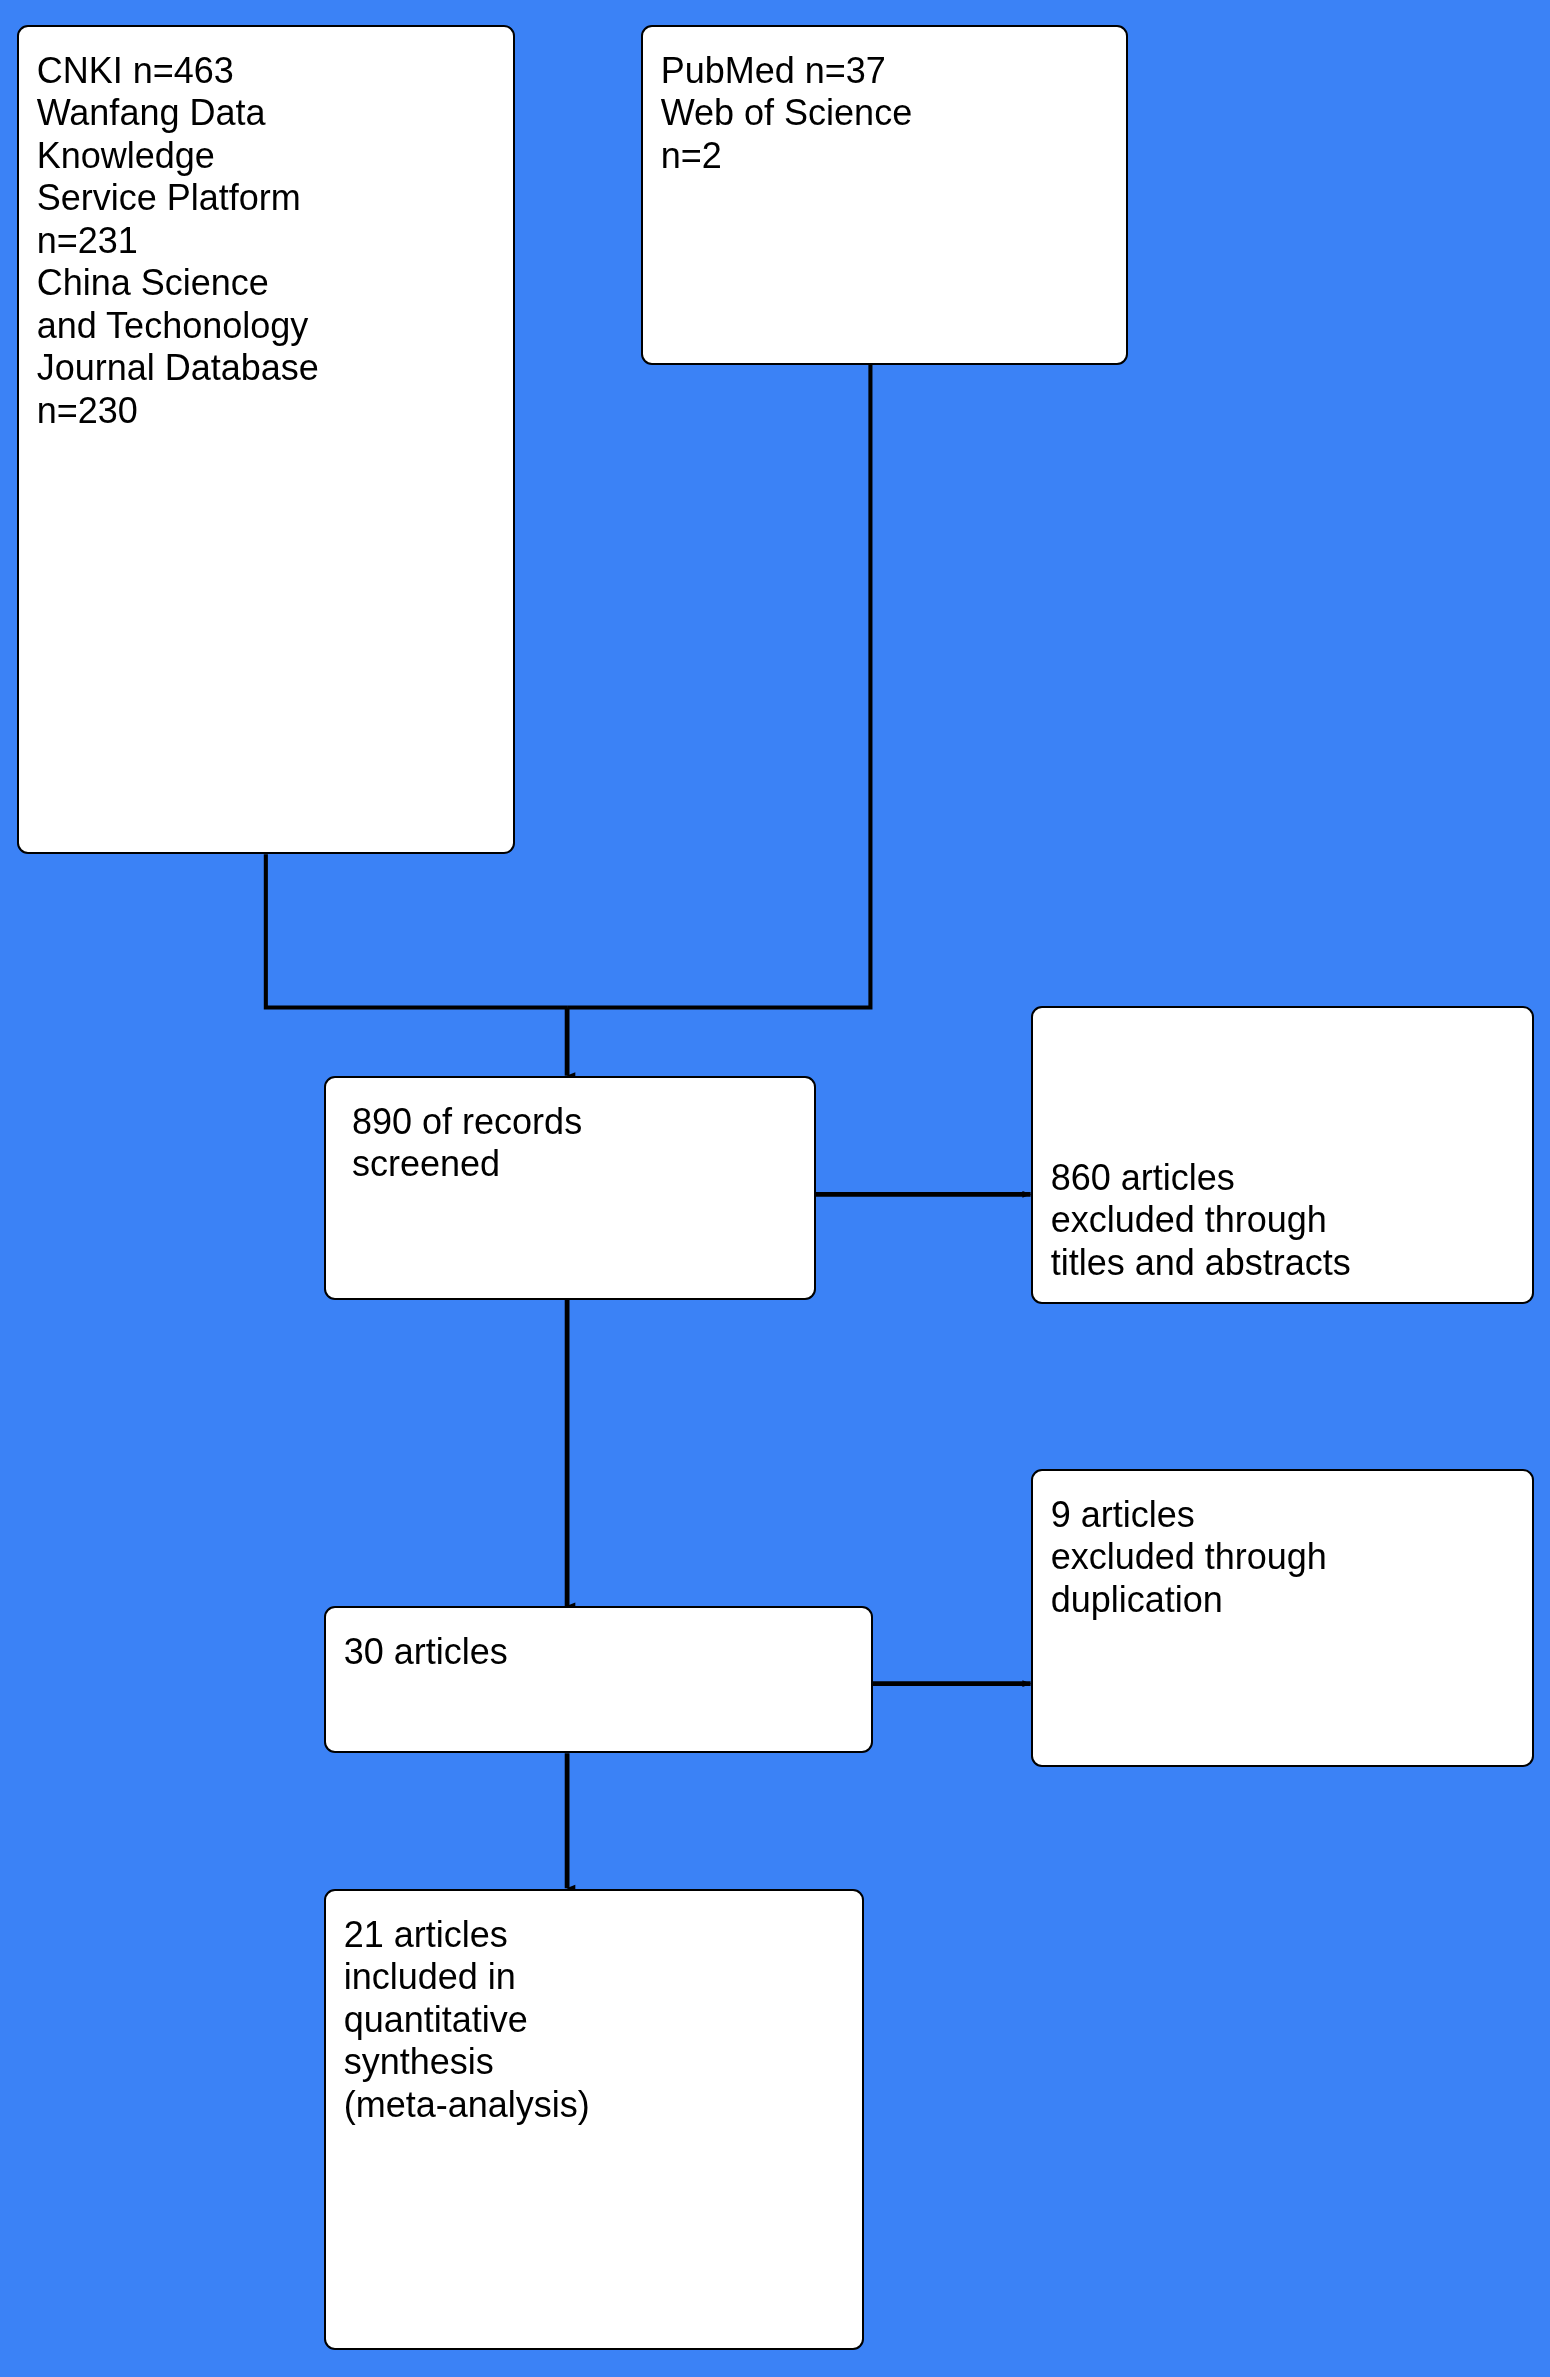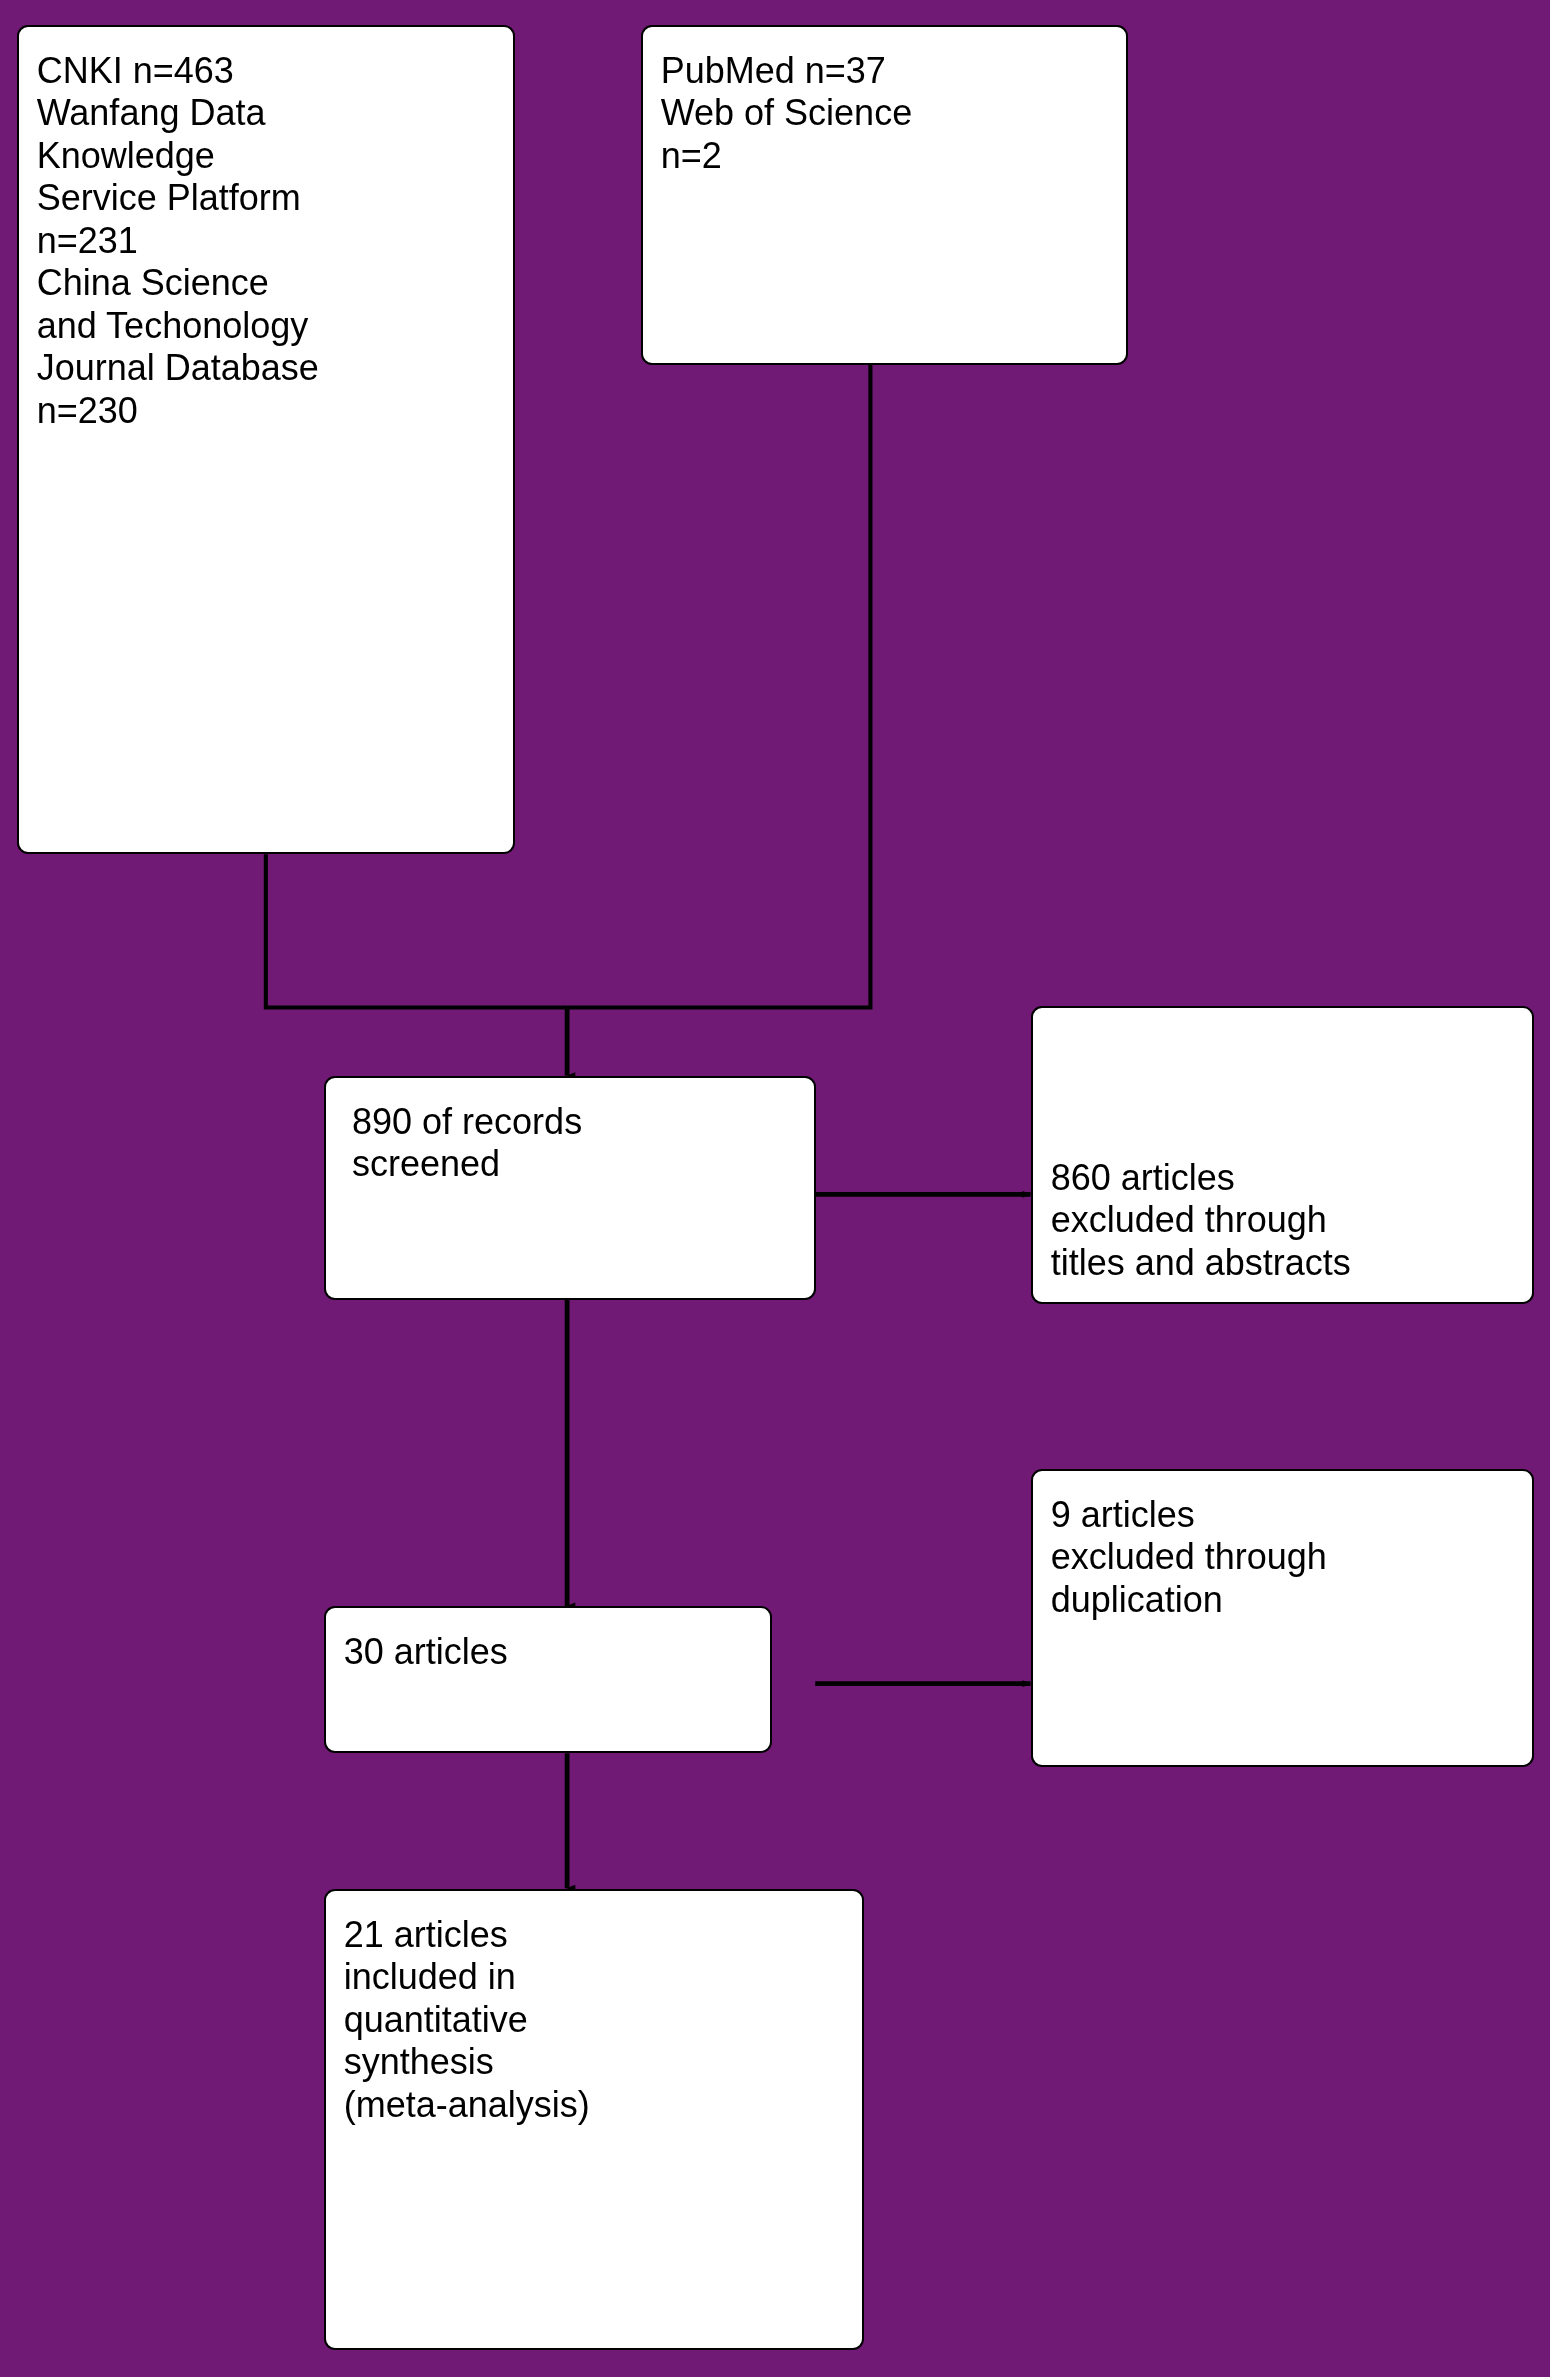--- a/index.html
+++ b/index.html
@@ -7,21 +7,21 @@
     padding: 0;
     background: #ffffff;
   }
   body {
     font-family: "Liberation Sans", sans-serif;
   }
   #diagram-root {
     position: relative;
     width: 1550px;
     height: 2377px;
-    background: #701a75;
+    background: #3b82f6;
     overflow: hidden;
   }
   svg.flow-layer {
     position: absolute;
     left: 0;
     top: 0;
     width: 1550px;
     height: 2377px;
   }
   .node-box {
@@ -98,21 +98,21 @@
     <div class="node-text">890 of records
 screened</div>
   </div>
 
   <div class="node-box" style="left:1031px; top:1006px; width:503px; height:298px;justify-content:flex-end;">
     <div class="node-text">860 articles
 excluded through
 titles and abstracts</div>
   </div>
 
-  <div class="node-box" style="left:324px; top:1606px; width:448px; height:147px;">
+  <div class="node-box" style="left:324px; top:1606px; width:549px; height:147px;">
     <div class="node-text">30 articles</div>
   </div>
 
   <div class="node-box" style="left:1031px; top:1454px; width:503px; height:298px;margin-top:15px;">
     <div class="node-text">9 articles
 excluded through
 duplication</div>
   </div>
 
   <div class="node-box" style="left:324px; top:1889px; width:540px; height:461px;">

